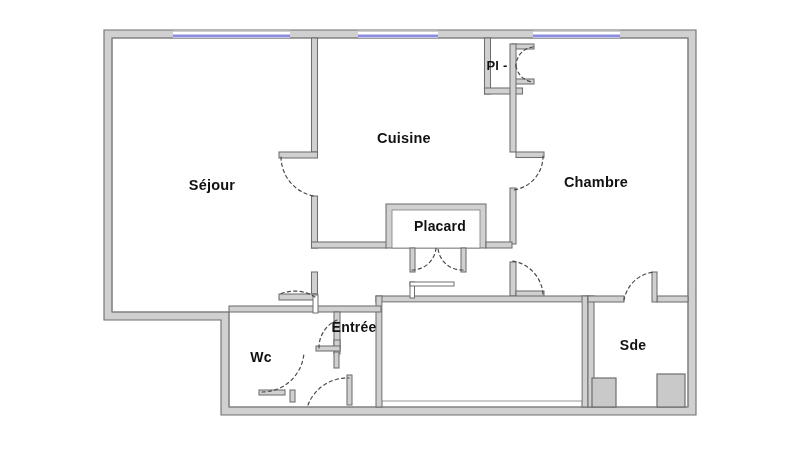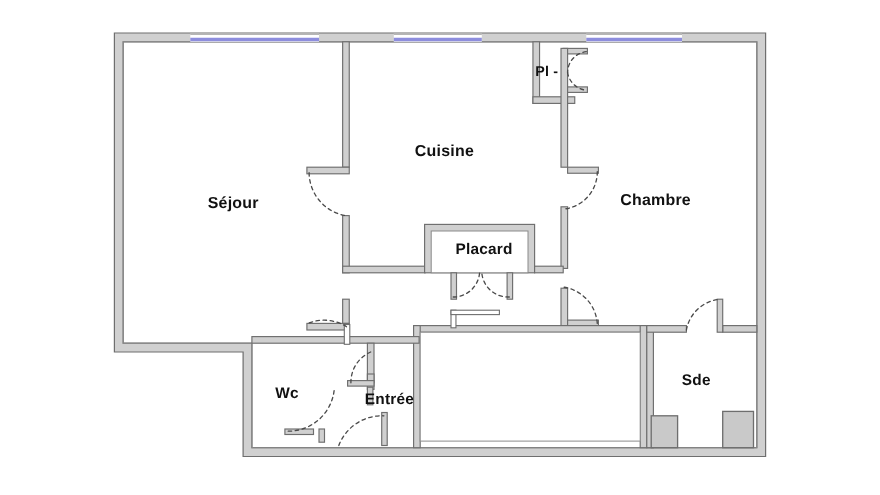--- a/index.html
+++ b/index.html
@@ -171,19 +171,19 @@
   <div class="room-label lbl-lg" style="left:212px; top:185px;">Séjour</div>
 
   <div class="room-label lbl-lg" style="left:404px; top:138px;text-align:right;">Cuisine</div>
 
   <div class="room-label lbl-lg" style="left:596px; top:182px;">Chambre</div>
 
   <div class="room-label lbl-md" style="left:440px; top:226px;">Placard</div>
 
   <div class="room-label lbl-sm" style="left:497px; top:65px;">Pl -</div>
 
-  <div class="room-label lbl-md" style="left:354px; top:327px;margin-top:35px;">Entrée</div>
+  <div class="room-label lbl-md" style="left:354px; top:327px;">Entrée</div>
 
   <div class="room-label lbl-md" style="left:261px; top:357px;">Wc</div>
 
   <div class="room-label lbl-md" style="left:633px; top:345px;">Sde</div>
 
 </div>
 
 </body></html>

